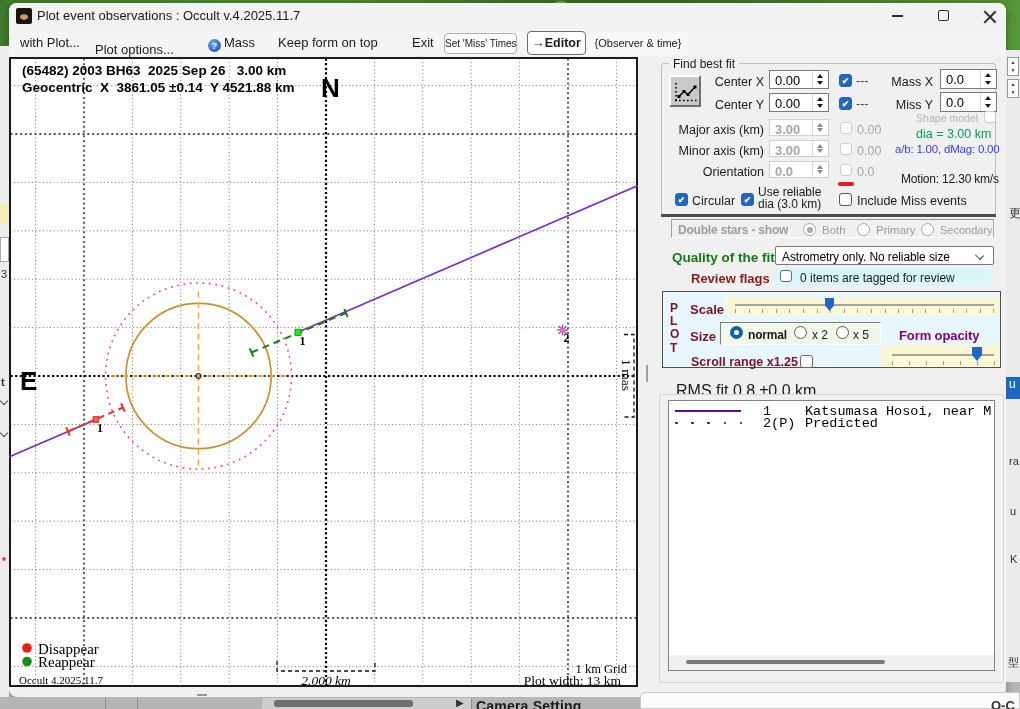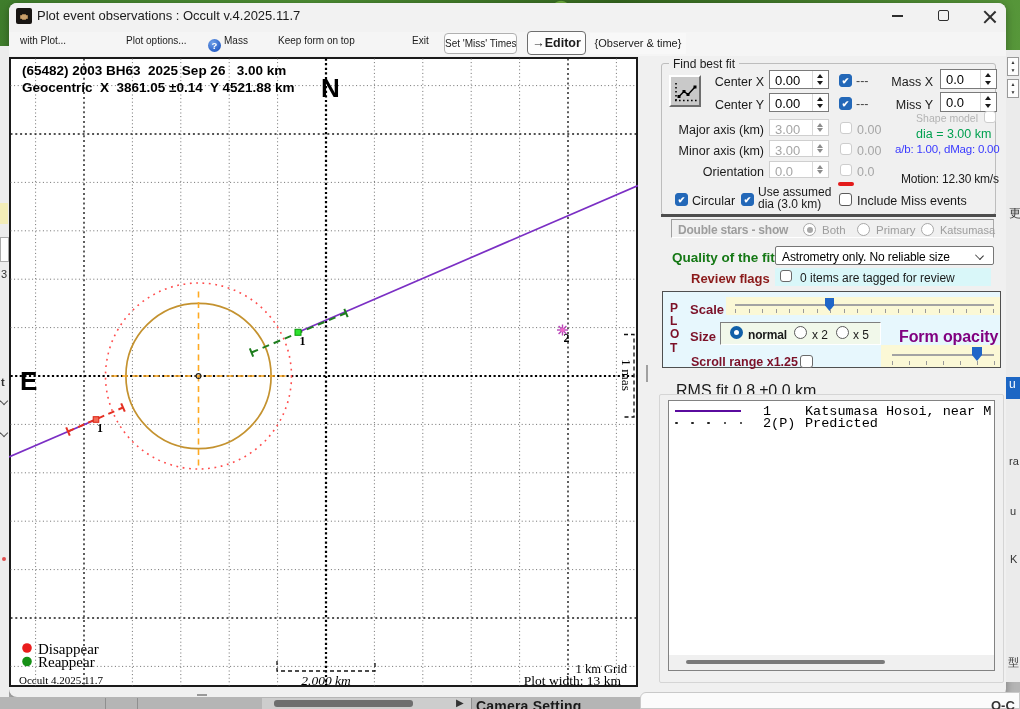--- a/index.html
+++ b/index.html
@@ -35,21 +35,21 @@
   #title-text { left:37px; top:8px; font-size:13px; color:#1b1b1b; }
   .caption-btn { position:absolute; width:30px; height:22px; top:4px; }
   #min-glyph { left:892px; top:15px; width:11px; height:1.5px; background:#2e2e2e; }
   #max-glyph { left:938px; top:10px; width:11px; height:11px; border:1.2px solid #2e2e2e; border-radius:2px; }
   #close-glyph { left:983px; top:9px; width:13px; height:13px; }
   #close-glyph::before, #close-glyph::after { content:""; position:absolute; left:6px; top:0; width:1.5px; height:16px; background:#2e2e2e; }
   #close-glyph::before { transform:rotate(45deg); }
   #close-glyph::after { transform:rotate(-45deg); }
 
   #menubar { left:9px; top:32px; width:997px; height:24px; background:#f5f5f5; }
-  .menu-item { position:absolute; top:35px; font-size:10px; color:#1b1b1b; }
+  .menu-item { position:absolute; top:35px; font-size:13px; color:#1b1b1b; }
   #help-icon { left:208px; top:39px; width:13px; height:13px; border-radius:50%;
     background:radial-gradient(circle at 35% 30%, #6fa0e8, #2b62c8 70%);
     color:#fff; font-size:9.5px; font-weight:bold; text-align:center; line-height:13px; }
   .mini-btn { position:absolute; background:#fdfdfd; border:1px solid #b0b0b0; border-radius:4px;
     text-align:center; color:#1b1b1b; }
   #set-miss-btn { left:444px; top:33px; width:73px; height:21px; font-size:10px; line-height:19px; }
   #editor-btn { left:527px; top:31px; width:59px; height:24px; font-size:12.5px; font-weight:bold;
     line-height:22px; border:1.4px solid #6e6e6e; }
   #observer-item { left:590px; top:33px; width:96px; height:21px; background:#f8f8f8;
     font-size:11px; text-align:center; line-height:21px; color:#1b1b1b; }
@@ -59,21 +59,21 @@
   .lbl-r { text-align:right; }
   .bold { font-weight:bold; }
   .gray { color:#a6a6a6; }
 
   .spin { position:absolute; background:#fff; border:1px solid #7a7a7a; }
   .spin .val { position:absolute; left:5px; top:2px; font-size:13px; color:#000; }
   .spin .arrows { position:absolute; right:0; top:0; bottom:0; width:16px; border-left:1px solid #d9d9d9; }
   .spin .up, .spin .dn { position:absolute; left:4px; width:0; height:0; border-left:3.5px solid transparent; border-right:3.5px solid transparent; }
   .spin .up { top:3px;  border-bottom:4px solid #1a1a1a; }
   .spin .dn { bottom:3px; border-top:4px solid #1a1a1a; }
-  .spin.disabled { border-color:#cfcfcf; }
+  .spin.disabled { border-color:#cfcfcf;font-weight:bold; }
   .spin.disabled .val { color:#a6a6a6; }
   .spin.disabled .up { border-bottom-color:#8c8c8c; }
   .spin.disabled .dn { border-top-color:#8c8c8c; }
 
   .cb { position:absolute; width:13px; height:13px; border-radius:3px; background:#fff; border:1px solid #5a5a5a; }
   .cb.checked { background:#2368b8; border-color:#2368b8; color:#fff; font-size:9px; font-weight:bold;
     text-align:center; line-height:13px; }
   .cb.disabled { border-color:#cdcdcd; }
 
   .radio { position:absolute; width:13px; height:13px; border-radius:50%; background:#fff; border:1px solid #5a5a5a; }
@@ -143,21 +143,21 @@
 <div id="titlebar" class="abs"></div>
 <div id="title-icon" class="abs"></div>
 <div id="title-text" class="abs">Plot event observations : Occult v.4.2025.11.7</div>
 <div class="caption-btn" style="left:883px;"></div>
 <div id="min-glyph" class="abs"></div>
 <div id="max-glyph" class="abs"></div>
 <div id="close-glyph" class="abs"></div>
 
 <div id="menubar" class="abs"></div>
 <div class="menu-item" style="left:20px;">with Plot...</div>
-<div class="menu-item" style="left:126px;">Plot options...</div>
+<div class="menu-item" style="left:95px;margin-top:7px;">Plot options...</div>
 <div id="help-icon" class="abs">?</div>
 <div class="menu-item" style="left:224px;">Mass</div>
 <div class="menu-item" style="left:278px;">Keep form on top</div>
 <div class="menu-item" style="left:412px;">Exit</div>
 <div id="set-miss-btn" class="mini-btn">Set 'Miss' Times</div>
 <div id="editor-btn" class="mini-btn">→Editor</div>
 <div id="observer-item" class="abs">{Observer &amp; time}</div>
 
 <svg id="plot" class="abs" style="left:9px; top:57px;" width="629" height="630" viewBox="9 57 629 630">
   <rect x="10" y="58" width="627" height="628" fill="#ffffff" stroke="#1a1a1a" stroke-width="2"></rect>
@@ -339,34 +339,34 @@
 <div class="cb disabled" style="left:840px; top:164px; width:12px; height:12px;"></div>
 <div class="lbl gray" style="left:857px; top:165px;">0.0</div>
 <div class="lbl" style="left:901px; top:172px; font-size:12px; letter-spacing:-0.2px;">Motion: 12.30 km/s</div>
 
 <div id="red-dash" class="abs"></div>
 
 <div class="cb checked" style="left:675px; top:193px;">✔</div>
 <div class="lbl" style="left:692px; top:194px;">Circular</div>
 <div class="cb checked" style="left:741px; top:193px;">✔</div>
 <div class="lbl" style="left:758px; top:187px; line-height:11.5px; font-size:12px;">
-  <span>Use assumed</span><br>
+  <span>Use reliable</span><br>
   <span>dia (3.0 km)</span>
 </div>
 <div class="cb" style="left:839px; top:193px;"></div>
 <div class="lbl" style="left:857px; top:194px;">Include Miss events</div>
 
 <div id="ds-group" class="abs"></div>
 <div class="lbl bold" style="left:678px; top:223px; color:#9d9d9d; font-size:12px; letter-spacing:-0.2px;">Double stars - show</div>
 <div class="radio dis dis-sel" style="left:803px; top:223px;"></div>
 <div class="lbl" style="left:822px; top:224px; color:#9d9d9d; font-size:11.5px;">Both</div>
 <div class="radio dis" style="left:857px; top:223px;"></div>
 <div class="lbl" style="left:876px; top:224px; color:#9d9d9d; font-size:11.5px;">Primary</div>
 <div class="radio dis" style="left:921px; top:223px;"></div>
-<div class="lbl" style="left:940px; top:224px; color:#9d9d9d; font-size:11px;">Katsumasa</div>
+<div class="lbl" style="left:940px; top:224px; color:#9d9d9d; font-size:11px;">Secondary</div>
 
 <div class="lbl bold" style="left:672px; top:250px; color:#157815; font-size:13.5px;">Quality of the fit</div>
 <div id="quality-combo" class="abs">
   <span class="tx">Astrometry only. No reliable size</span>
   <span id="combo-chevron"></span>
 </div>
 <div class="lbl bold" style="left:691px; top:271px; color:#8b1a1a; font-size:13px;">Review flags</div>
 <div id="review-field" class="abs"></div>
 <div class="cb" style="left:780px; top:270px; width:12px; height:12px; border-color:#6a6a6a;"></div>
 <div class="lbl" style="left:800px; top:271px; font-size:12px;">0 items are tagged for review</div>
@@ -385,21 +385,21 @@
   <span id="scale-ticks"><span class="tick" style="left:9px; top:12px;"></span><span class="tick" style="left:22.6px; top:12px;"></span><span class="tick" style="left:36.2px; top:12px;"></span><span class="tick" style="left:49.8px; top:12px;"></span><span class="tick" style="left:63.4px; top:12px;"></span><span class="tick" style="left:77px; top:12px;"></span><span class="tick" style="left:90.6px; top:12px;"></span><span class="tick" style="left:104.2px; top:12px;"></span><span class="tick" style="left:117.8px; top:12px;"></span><span class="tick" style="left:131.39999999999998px; top:12px;"></span><span class="tick" style="left:145px; top:12px;"></span><span class="tick" style="left:158.6px; top:12px;"></span><span class="tick" style="left:172.2px; top:12px;"></span><span class="tick" style="left:185.79999999999998px; top:12px;"></span><span class="tick" style="left:199.4px; top:12px;"></span><span class="tick" style="left:213px; top:12px;"></span><span class="tick" style="left:226.6px; top:12px;"></span><span class="tick" style="left:240.2px; top:12px;"></span><span class="tick" style="left:253.79999999999998px; top:12px;"></span><span class="tick" style="left:267.4px; top:12px;"></span></span>
 </div>
 <div class="lbl bold" style="left:690px; top:329px; color:#7c1128; font-size:13px;">Size</div>
 <div id="size-group" class="abs"></div>
 <div class="radio sel" style="left:730px; top:326px;"></div>
 <div class="lbl bold" style="left:748px; top:328px; font-size:12px; letter-spacing:-0.2px;">normal</div>
 <div class="radio" style="left:794px; top:326px;"></div>
 <div class="lbl" style="left:812px; top:328px; font-size:12px;">x 2</div>
 <div class="radio" style="left:836px; top:326px;"></div>
 <div class="lbl" style="left:853px; top:328px; font-size:12px;">x 5</div>
-<div class="lbl bold" style="left:899px; top:328px; color:#800080; font-size:16px; letter-spacing:-0.1px;">Form opacity</div>
+<div class="lbl bold" style="left:899px; top:328px; color:#800080; font-size:13px; letter-spacing:-0.1px;">Form opacity</div>
 <div class="slider-strip" style="left:881px; top:345px; width:119px; height:22px;">
   <span class="slider-track" style="left:11px; top:9px; width:102px;"></span>
   <span class="slider-thumb" style="left:91px; top:2px; width:10px; height:14px;"></span>
   <span id="opacity-ticks"><span class="tick" style="left:11px; top:16px;"></span><span class="tick" style="left:28px; top:16px;"></span><span class="tick" style="left:45px; top:16px;"></span><span class="tick" style="left:62px; top:16px;"></span><span class="tick" style="left:79px; top:16px;"></span><span class="tick" style="left:96px; top:16px;"></span><span class="tick" style="left:113px; top:16px;"></span></span>
 </div>
 <div class="lbl bold" style="left:691px; top:355px; color:#7c1128; font-size:12.5px;">Scroll range x1.25</div>
 <div class="cb" style="left:800px; top:355px; border-color:#6a6a6a;"></div>
 
 <div class="lbl" style="left:676px; top:382px; font-size:16px;">RMS fit 0.8 ±0.0 km</div>
 <div id="list-outer" class="abs"></div>

